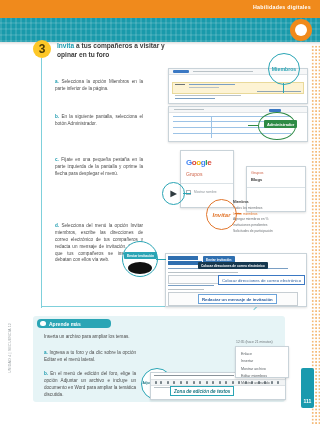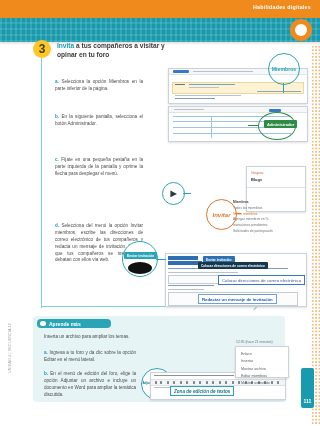--- a/index.html
+++ b/index.html
@@ -195,20 +195,29 @@
     <div class="blueline" style="left:4px;top:14px;width:118px;"></div>
     <div class="blueline" style="left:4px;top:20px;width:118px;"></div>
     <div class="blueline" style="left:4px;top:26px;width:118px;"></div>
     <div class="blueline" style="left:42px;top:9px;width:1px;height:22px;background:#9dc3e6;"></div>
     <div class="btn-blue" style="left:100px;top:2px;width:12px;height:3.4px;"></div>
   </div>
   <div class="chip chip-green" style="left:264px;top:120px;font-size:4px;">Administrador</div>
   <div class="cir" style="left:258px;top:112px;width:36px;height:26px;border:1px solid #2e8b45;border-radius:50%;"></div>
   <div class="leader" style="left:248px;top:125px;width:10px;background:#2e8b45;"></div>
 
+  <div class="shot" id="shotC">
+    <div class="g-logo">
+      <i class="g-b">G</i><i class="g-r">o</i><i class="g-y">o</i><i class="g-b">g</i><i class="g-g">l</i><i class="g-r">e</i>
+    </div>
+    <div class="g-grupos">Grupos</div>
+    <div class="rowline" style="left:0;top:32px;width:52px;"></div>
+    <div style="position:absolute;left:5px;top:39px;width:3px;height:3px;border:.5px solid #aab3b8;"></div>
+    <div style="position:absolute;left:13px;top:38.5px;font-size:3.2px;color:#8a9298;">Mostrar nombre</div>
+  </div>
 
   <div class="cir cir-teal" style="left:162px;top:182px;width:21px;height:21px;">
     <span style="font-size:8px;color:#2f3b40;">▶</span>
   </div>
   <div class="leader" style="left:183px;top:193px;width:8px;"></div>
 
   <div class="shot" id="shotD">
     <div class="d-ttl">Grupos</div>
     <div class="d-sub">Blogs</div>
     <div class="rowline" style="left:0;top:20px;width:58px;"></div>

